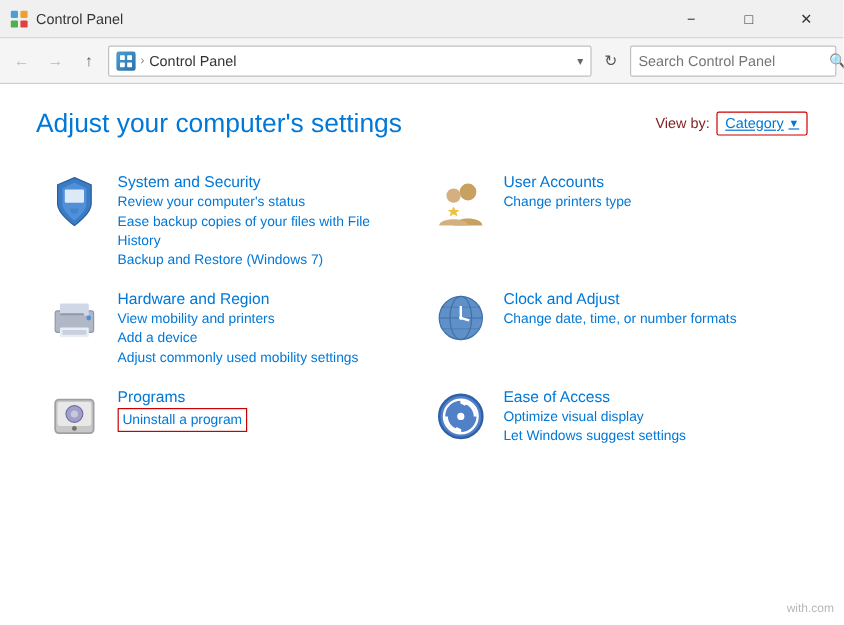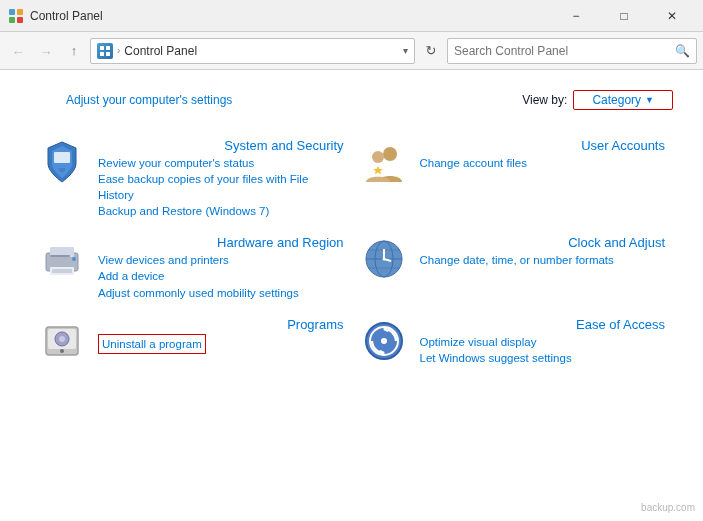--- a/index.html
+++ b/index.html
@@ -116,21 +116,21 @@
       background: transparent;
       cursor: pointer;
       display: flex;
       align-items: center;
       justify-content: center;
       color: #555;
       font-size: 13px;
       border-radius: 3px;
     }
     .search-box {
-      width: 250px;
+      width: 172px;
       height: 26px;
       border: 1px solid #c0c0c0;
       border-radius: 2px;
       display: flex;
       align-items: center;
       padding: 0 6px;
       background: #fff;
       gap: 4px;
     }
     .search-input {
@@ -154,46 +154,46 @@
       overflow: hidden;
     }
 
     .page-header {
       display: flex;
       align-items: center;
       justify-content: space-between;
       margin-bottom: 22px;
     }
     .page-title {
-      font-size: 12px;
+      font-size: 22px;
       color: #0078d7;
       font-weight: 400;
-      margin-left: 36px;
     }
     .view-by {
       display: flex;
       align-items: center;
       gap: 6px;
       font-size: 12px;
       color: #333;
     }
     .view-by-label {
-      color: #0f172a;
+      color: #7f1d1d;
     }
     .view-by-dropdown {
       border: 1px solid #cc0000;
       border-radius: 2px;
-      padding: 2px 18px;
+      padding: 2px 6px;
       display: flex;
       align-items: center;
       gap: 4px;
       cursor: pointer;
       color: #0078d7;
       font-size: 12px;
       background: #fff;
+      text-decoration: underline;
     }
     .dropdown-arrow {
       font-size: 9px;
       color: #0078d7;
     }
 
     
     .items-grid {
       display: grid;
       grid-template-columns: 1fr 1fr;
@@ -218,21 +218,20 @@
     .category-text {
       flex: 1;
     }
     .category-name {
       font-size: 13px;
       color: #0078d7;
       cursor: pointer;
       display: block;
       margin-bottom: 2px;
       text-decoration: none;
-      text-align: right;
     }
     .category-link {
       font-size: 11.5px;
       color: #0078d7;
       cursor: pointer;
       display: block;
       line-height: 1.4;
       text-decoration: none;
     }
     .category-link.highlighted {
@@ -335,41 +334,41 @@
           <circle cx="30" cy="16" r="7" fill="#c8a060"></circle>
           <path d="M18 44 C18 36 42 36 42 44" fill="#c8a060"></path>
           <circle cx="18" cy="19" r="6" fill="#d4b080"></circle>
           <path d="M6 44 C6 37 30 37 30 44" fill="#d4b080"></path>
 
           <polygon points="24,28 25.5,31 29,31 26.3,33 27.3,36.5 24,34.5 20.7,36.5 21.7,33 19,31 22.5,31" fill="#f0c040" transform="translate(-6, 0)"></polygon>
         </svg>
       </div>
       <div class="category-text">
         <a class="category-name">User Accounts</a>
-        <a class="category-link">Change account files</a>
+        <a class="category-link">Change printers type</a>
       </div>
     </div>
 
 
 
     <div class="category-item">
       <div class="category-icon">
         <svg width="48" height="48" viewBox="0 0 48 48">
 
           <rect x="8" y="18" width="32" height="18" rx="2" fill="#b0b8c8" stroke="#9098a8" stroke-width="1"></rect>
           <rect x="12" y="12" width="24" height="10" rx="1" fill="#d0d8e8"></rect>
           <rect x="12" y="32" width="24" height="8" rx="1" fill="#e8eef4"></rect>
           <rect x="14" y="34" width="20" height="4" fill="#c8d0e0"></rect>
           <circle cx="36" cy="24" r="2" fill="#5090d0"></circle>
           <rect x="12" y="20" width="20" height="2" rx="1" fill="#9098a8"></rect>
         </svg>
       </div>
       <div class="category-text">
         <a class="category-name">Hardware and Region</a>
-        <a class="category-link">View devices and printers</a>
+        <a class="category-link">View mobility and printers</a>
         <a class="category-link">Add a device</a>
         <a class="category-link">Adjust commonly used mobility settings</a>
       </div>
     </div>
 
     <div class="category-item">
       <div class="category-icon">
         <svg width="48" height="48" viewBox="0 0 48 48">
 
           <circle cx="24" cy="24" r="18" fill="#6090c8" stroke="#4070a8" stroke-width="1"></circle>
@@ -421,13 +420,13 @@
       <div class="category-text">
         <a class="category-name">Ease of Access</a>
         <a class="category-link">Optimize visual display</a>
         <a class="category-link">Let Windows suggest settings</a>
       </div>
     </div>
 
   </div>
 </div>
 
-<div class="watermark">backup.com</div>
+<div class="watermark">with.com</div>
 
 </body></html>

